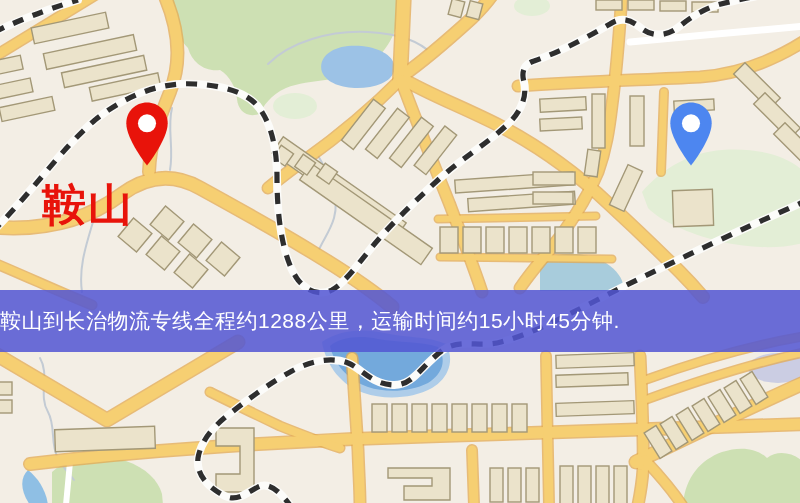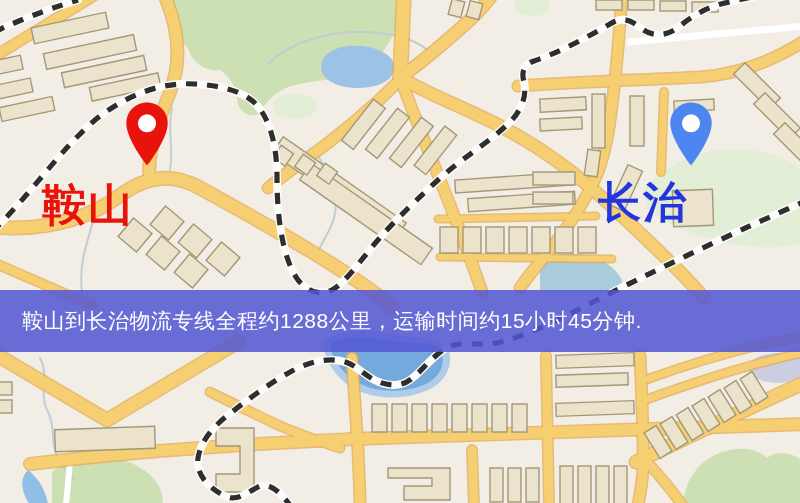--- a/index.html
+++ b/index.html
@@ -18,21 +18,21 @@
   .rail-dash{fill:none;stroke:#2e2e2e;stroke-width:5.2;stroke-dasharray:11 10;stroke-linecap:butt;}
   
   .pin{position:absolute;width:52px;height:69px;}
   .pin-origin{left:121px;top:100px;}
   .pin-dest{left:665px;top:100px;}
   .map-label{position:absolute;width:190px;text-align:left;font-weight:600;letter-spacing:2px;}
   .origin-label{left:42px;top:176px;font-size:44px;color:#e8130a;}
   .dest-label{left:598px;top:174px;font-size:43px;color:#2335dd;}
   .banner{position:absolute;left:0;top:290px;width:800px;height:62px;
           background:rgba(83,86,211,0.86);}
-  .banner span{display:block;line-height:62px;padding-left:22px;font-size:21px;color:#ffffff;
+  .banner span{display:block;line-height:62px;font-size:21px;color:#ffffff;
                letter-spacing:0.5px;white-space:nowrap;}
 </style>
 </head>
 <body>
 
 <div class="stage">
 
   <svg class="map" viewBox="0 0 800 503" aria-hidden="true">
 
     <g>
@@ -217,19 +217,18 @@
   <svg class="pin pin-origin" viewBox="0 0 60 80">
     <path d="M30,3 C16.5,3 6,13.5 6,27 C6,46 30,76 30,76 C30,76 54,46 54,27 C54,13.5 43.5,3 30,3 Z" fill="#e8130a"></path>
     <circle cx="30" cy="27" r="10.5" fill="#ffffff"></circle>
   </svg>
   <div class="map-label origin-label">鞍山</div>
 
   <svg class="pin pin-dest" viewBox="0 0 60 80">
     <path d="M30,3 C16.5,3 6,13.5 6,27 C6,46 30,76 30,76 C30,76 54,46 54,27 C54,13.5 43.5,3 30,3 Z" fill="#4d86f0"></path>
     <circle cx="30" cy="27" r="10.5" fill="#ffffff"></circle>
   </svg>
-  <div class="map-label dest-label">长治</div>
 
   <div class="banner">
     <span>鞍山到长治物流专线全程约1288公里，运输时间约15小时45分钟.</span>
   </div>
 
 </div>
 
 </body></html>

